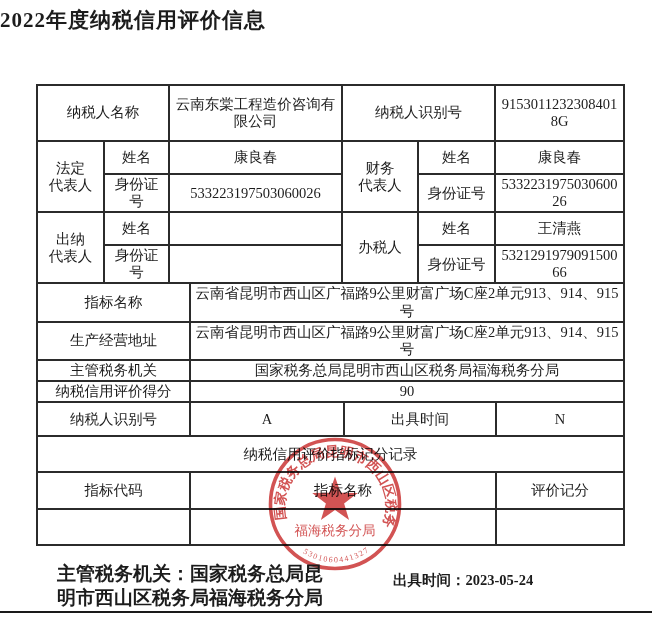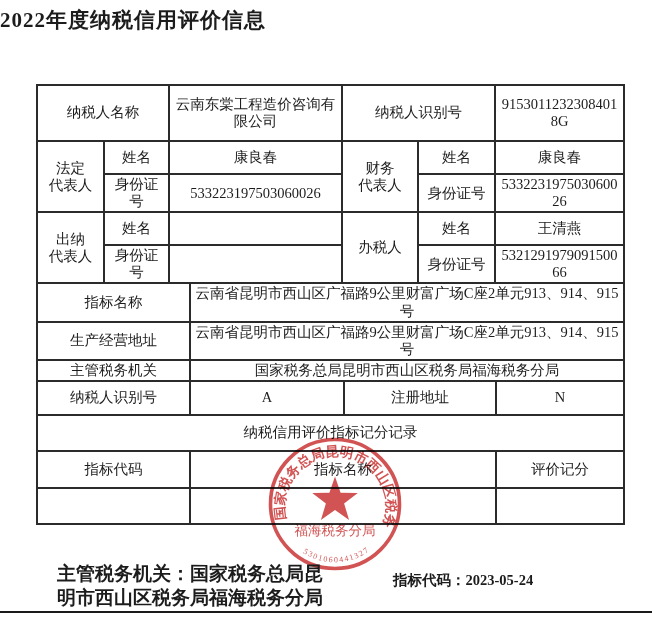--- a/index.html
+++ b/index.html
@@ -112,24 +112,28 @@
         <td colspan="3" class="addr">云南省昆明市西山区广福路9公里财富广场C座2单元913、914、915号</td>
       </tr>
       <tr class="h36">
         <td>生产经营地址</td>
         <td colspan="3" class="addr">云南省昆明市西山区广福路9公里财富广场C座2单元913、914、915号</td>
       </tr>
       <tr class="h35">
         <td>主管税务机关</td>
         <td colspan="3">国家税务总局昆明市西山区税务局福海税务分局</td>
       </tr>
+      <tr class="h35">
+        <td>纳税信用评价得分</td>
+        <td colspan="3">90</td>
+      </tr>
       <tr class="h34">
         <td>纳税人识别号</td>
         <td>A</td>
-        <td>注册地址</td>
+        <td>出具时间</td>
         <td>N</td>
       </tr>
       <tr class="h44">
         <td colspan="4">纳税信用评价指标记分记录</td>
       </tr>
       <tr class="h37">
         <td>指标代码</td>
         <td colspan="2">指标名称</td>
         <td>评价记分</td>
       </tr>
@@ -152,16 +156,16 @@
       <textPath href="#arcTop" startOffset="2" textLength="206" lengthAdjust="spacingAndGlyphs">国家税务总局昆明市西山区税务局</textPath>
     </text>
     <polygon fill="#cc3b3b" points="69,41.5 63.4,57.7 46.2,58.1 59.9,68.5 54.9,85 69,75.1 83.1,85 78.1,68.5 91.8,58.1 74.6,57.7"></polygon>
     <text x="69" y="100" text-anchor="middle" font-size="13.5" fill="#cc3b3b">福海税务分局</text>
     <text font-size="8" fill="#cc3b3b" letter-spacing="1.5">
       <textPath href="#arcBottom" startOffset="4">5301060441327</textPath>
     </text>
   </svg>
 
   <div class="footer-left">主管税务机关：国家税务总局昆明市西山区税务局福海税务分局</div>
-  <div class="footer-right"><span>指标代码：</span><span>2023-05-24</span></div>
+  <div class="footer-right"><span>出具时间：</span><span>2023-05-24</span></div>
 
   <div class="bottom-rule"></div>
 </div>
 
 </body></html>

